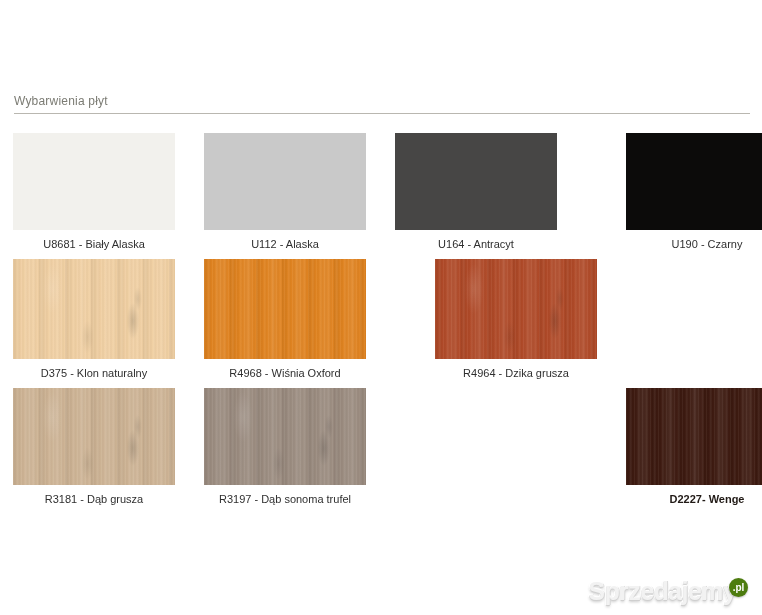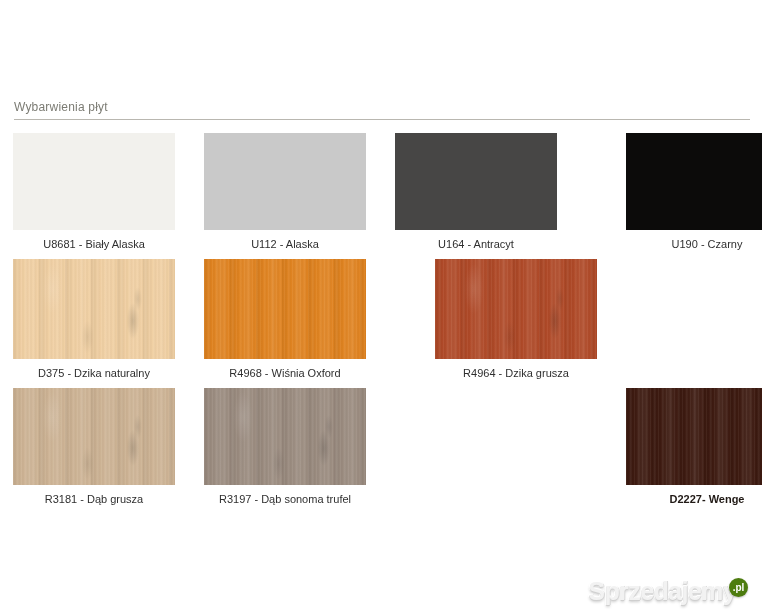--- a/index.html
+++ b/index.html
@@ -21,21 +21,21 @@
     left: 0; top: 0;
     width: 762px;
     height: 615px;
     background: #ffffff;
   }
 
   
   .section-header {
     position: absolute;
     left: 14px;
-    top: 100px;
+    top: 94px;
     width: 736px;
   }
   .section-title {
     font-size: 12px;
     color: #7b7b73;
     letter-spacing: .2px;
     line-height: 14px;
     padding-bottom: 5px;
     white-space: nowrap;
   }
@@ -187,21 +187,21 @@
       </div>
       <div class="cell">
         <div class="swatch" style="background:#0c0b0a;"></div>
         <div class="caption">U190  - Czarny</div>
       </div>
     </div>
 
     <div class="row row-wood">
       <div class="cell">
         <div class="swatch tex knots" style="background:#f0cfa2;"></div>
-        <div class="caption">D375 - Dzika naturalny</div>
+        <div class="caption">D375 - Klon naturalny</div>
       </div>
       <div class="cell">
         <div class="swatch tex" style="background:#e08320;"></div>
         <div class="caption">R4968 - Wiśnia Oxford</div>
       </div>
       <div class="cell">
         <div class="swatch tex knots" style="background:#b04a28;"></div>
         <div class="caption">R4964 - Dzika grusza</div>
       </div>
     </div>

